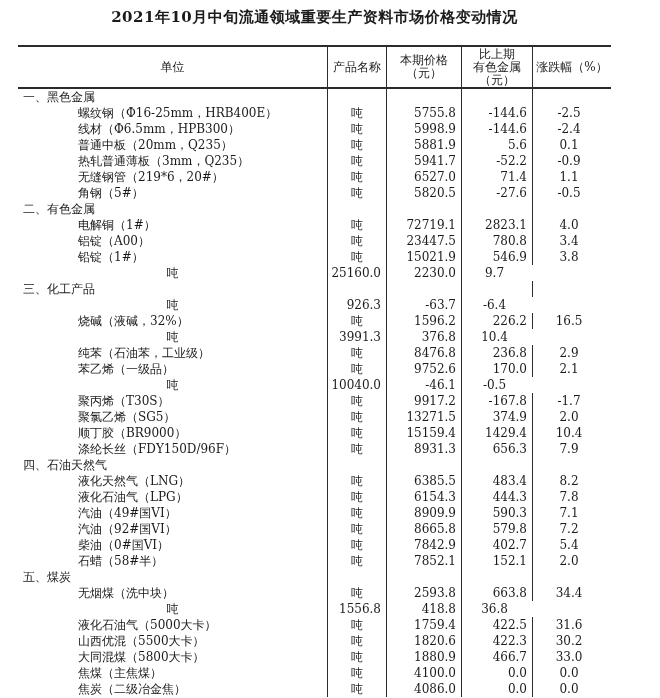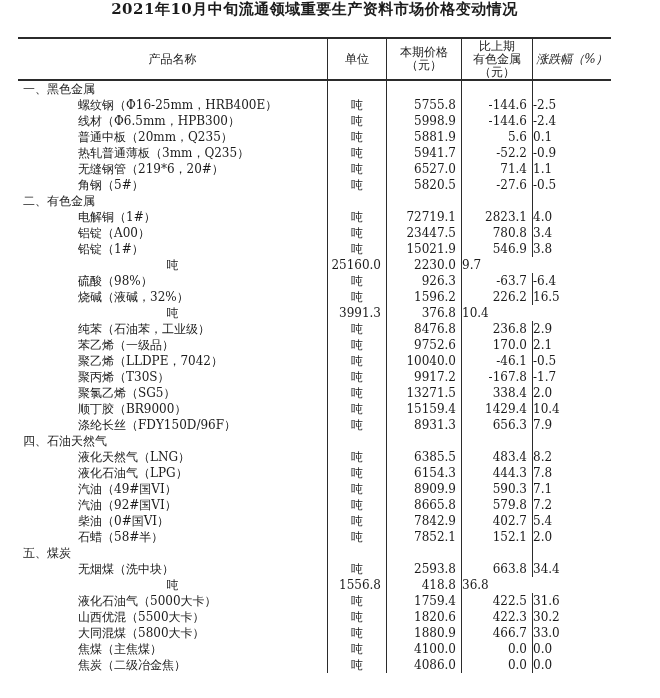--- a/index.html
+++ b/index.html
@@ -3,21 +3,21 @@
 <meta charset="utf-8">
 <style>
   * { box-sizing: border-box; margin: 0; padding: 0; }
   html, body {
     width: 660px; height: 698px;
     background: #ffffff;
     color: #1b1b1b;
     font-family: "DejaVu Serif", "Liberation Serif", serif;
     overflow: hidden;
   }
-  .page { width: 660px; height: 534px; }
+  .page { width: 660px; height: 534px; padding-top: 8px; }
   .title {
     text-align: center;
     font-weight: bold;
     font-size: 15px;
     line-height: 18px;
     width: 593px;
     margin-left: 18px;
     letter-spacing: 0.5px;
   }
   .table {
@@ -34,49 +34,49 @@
   .th {
     display: flex;
     align-items: center;
     justify-content: center;
     text-align: center;
     font-size: 12px;
     line-height: 13px;
     white-space: pre-line;
     border-right: 1px solid #2b2b2b;
   }
-  .th.last { border-right: none; font-style: italic; }
+  .th.last { border-right: none; }
   .row {
     display: grid;
     grid-template-columns: 310px 59px 75px 71px 78px;
     height: 16px;
   }
   .cell {
     font-size: 12px;
     line-height: 16px;
     border-right: 1px solid #2b2b2b;
     overflow: hidden;
     white-space: nowrap;
   }
   .cell.name { padding-left: 60px; }
   .cell.section-label { padding-left: 5px; font-weight: normal; }
   .cell.unit { text-align: center; }
   .cell.num { text-align: right; padding-right: 5px; }
-  .cell.pct { text-align: left; padding-right: 6px; border-right: none; }
+  .cell.pct { text-align: center; padding-right: 6px; border-right: none; }
 </style>
 </head>
 <body>
 
 <div class="page">
   <div class="title">2021年10月中旬流通领域重要生产资料市场价格变动情况</div>
 
   <div class="table">
     <div class="thead">
+      <div class="th">单位</div>
       <div class="th">产品名称</div>
-      <div class="th">单位</div>
       <div class="th">本期价格
 （元）</div>
       <div class="th">比上期
 有色金属
 （元）</div>
       <div class="th last">涨跌幅（%）</div>
     </div>
     <div class="tbody" id="tbody">
         <div class="row">
           <div class="cell name section-label">一、黑色金属</div>
@@ -155,21 +155,27 @@
           <div class="cell num">546.9</div>
           <div class="cell pct">3.8</div>
         </div>
         <div class="row">
           <div class="cell unit">吨</div>
           <div class="cell num">25160.0</div>
           <div class="cell num">2230.0</div>
           <div class="cell pct">9.7</div>
         </div>
         <div class="row">
-          <div class="cell name">硫酸（98%）</div>
+          <div class="cell name section-label">三、化工产品</div>
+          <div class="cell unit"></div>
+          <div class="cell num"></div>
+          <div class="cell num"></div>
+          <div class="cell pct"></div>
+        </div>
+        <div class="row">
           <div class="cell unit">吨</div>
           <div class="cell num">926.3</div>
           <div class="cell num">-63.7</div>
           <div class="cell pct">-6.4</div>
         </div>
         <div class="row">
           <div class="cell name">烧碱（液碱，32%）</div>
           <div class="cell unit">吨</div>
           <div class="cell num">1596.2</div>
           <div class="cell num">226.2</div>
@@ -189,38 +195,37 @@
           <div class="cell pct">2.9</div>
         </div>
         <div class="row">
           <div class="cell name">苯乙烯（一级品）</div>
           <div class="cell unit">吨</div>
           <div class="cell num">9752.6</div>
           <div class="cell num">170.0</div>
           <div class="cell pct">2.1</div>
         </div>
         <div class="row">
-          <div class="cell name">聚乙烯（LLDPE，7042）</div>
           <div class="cell unit">吨</div>
           <div class="cell num">10040.0</div>
           <div class="cell num">-46.1</div>
           <div class="cell pct">-0.5</div>
         </div>
         <div class="row">
           <div class="cell name">聚丙烯（T30S）</div>
           <div class="cell unit">吨</div>
           <div class="cell num">9917.2</div>
           <div class="cell num">-167.8</div>
           <div class="cell pct">-1.7</div>
         </div>
         <div class="row">
           <div class="cell name">聚氯乙烯（SG5）</div>
           <div class="cell unit">吨</div>
           <div class="cell num">13271.5</div>
-          <div class="cell num">338.4</div>
+          <div class="cell num">374.9</div>
           <div class="cell pct">2.0</div>
         </div>
         <div class="row">
           <div class="cell name">顺丁胶（BR9000）</div>
           <div class="cell unit">吨</div>
           <div class="cell num">15159.4</div>
           <div class="cell num">1429.4</div>
           <div class="cell pct">10.4</div>
         </div>
         <div class="row">

